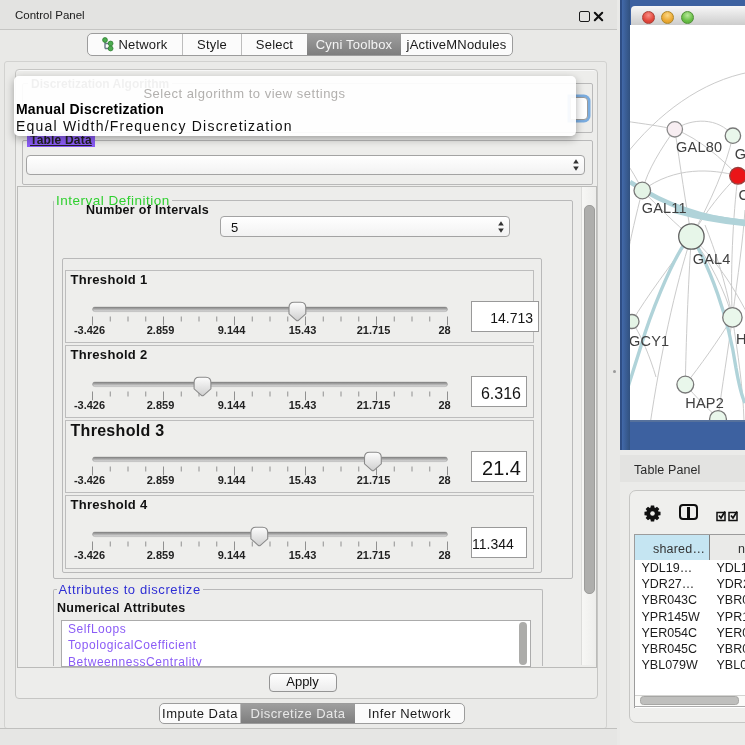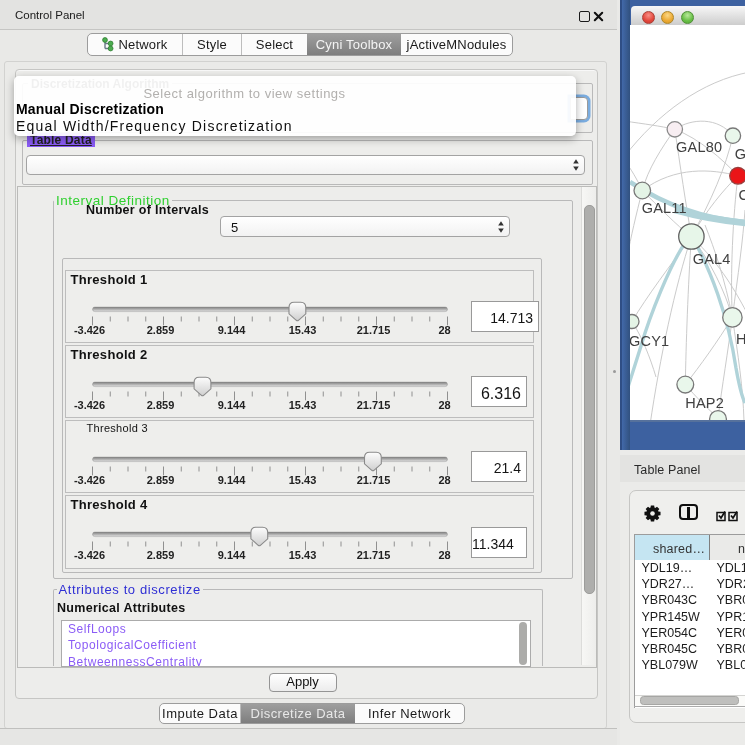--- a/index.html
+++ b/index.html
@@ -193,22 +193,22 @@
         <line x1="363.75" y1="45.5" x2="363.75" y2="50.5" stroke="#909090" stroke-width="1"></line>
         <line x1="381.50" y1="45.5" x2="381.50" y2="54.3" stroke="#909090" stroke-width="1"></line>
 <text x="23.5" y="63.2" font-size="11" font-weight="bold" fill="#222" text-anchor="middle" font-family="Liberation Sans, sans-serif">-3.426</text>
         <text x="94.5" y="63.2" font-size="11" font-weight="bold" fill="#222" text-anchor="middle" font-family="Liberation Sans, sans-serif">2.859</text>
         <text x="165.5" y="63.2" font-size="11" font-weight="bold" fill="#222" text-anchor="middle" font-family="Liberation Sans, sans-serif">9.144</text>
         <text x="236.5" y="63.2" font-size="11" font-weight="bold" fill="#222" text-anchor="middle" font-family="Liberation Sans, sans-serif">15.43</text>
         <text x="307.5" y="63.2" font-size="11" font-weight="bold" fill="#222" text-anchor="middle" font-family="Liberation Sans, sans-serif">21.715</text>
         <text x="378.5" y="63.2" font-size="11" font-weight="bold" fill="#222" text-anchor="middle" font-family="Liberation Sans, sans-serif">28</text>
 <path transform="translate(306.9,0)" d="M-8.4,42.8 L-8.4,36.6 Q-8.4,31.2 -3.4,31.2 L3.4,31.2 Q8.4,31.2 8.4,36.6 L8.4,42.8 L1.1,49.3 Q0,50.2 -1.1,49.3 Z" fill="url(#tg3)" stroke="#8A8A8A" stroke-width="1.1"></path>
 </svg>
-<div style="position:absolute;left:5px;top:1px;font-size:11px;letter-spacing:0.3px;font-weight:normal;color:#111;margin-left:16px;">Threshold 3</div>
-<div style="position:absolute;left:405.5px;top:30.5px;width:49px;height:29px;background:#FFF;border:1px solid #999;font-size:14px;color:#141414;text-align:right;line-height:33px;padding-right:5px;">21.4</div>
+<div style="position:absolute;left:5px;top:1px;font-size:16px;letter-spacing:0.3px;font-weight:bold;color:#111;">Threshold 3</div>
+<div style="position:absolute;left:405.5px;top:30.5px;width:49px;height:29px;background:#FFF;border:1px solid #999;font-size:20px;color:#141414;text-align:right;line-height:33px;padding-right:5px;">21.4</div>
 </div>
 <div class="abs" style="left:64.5px;top:495.1px;width:467px;height:71.5px;border:1px solid #BDBDBD;background:#EEEEEC;">
 <svg width="467" height="71.5" viewBox="0 0 467 71.5">
 <defs>
 <linearGradient id="trk4" x1="0" y1="0" x2="0" y2="1">
             <stop offset="0" stop-color="#7C7C7C"></stop>
             <stop offset="1" stop-color="#E2E2E2"></stop>
           </linearGradient>
 <linearGradient id="tg4" x1="0" y1="0" x2="0" y2="1">
             <stop offset="0" stop-color="#FDFDFD"></stop>

